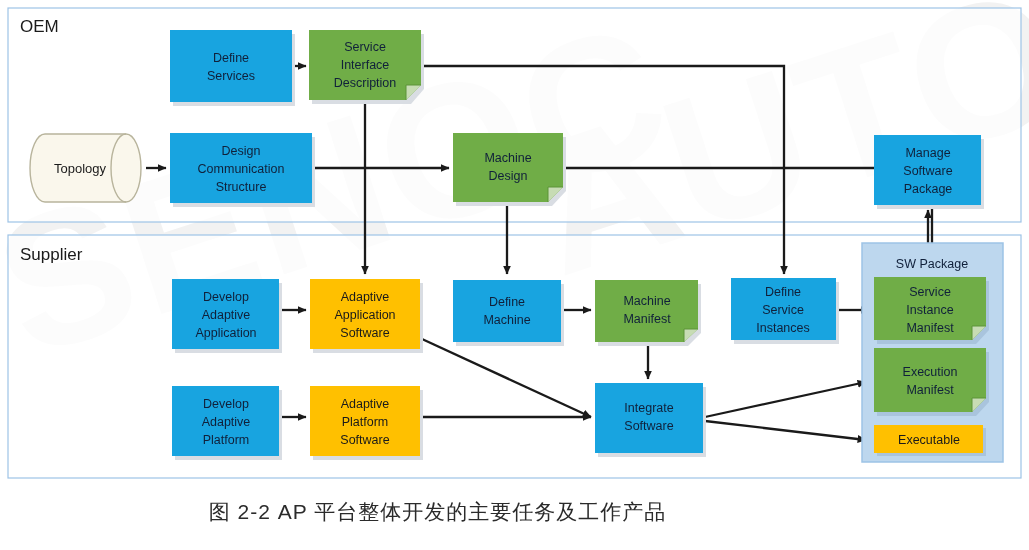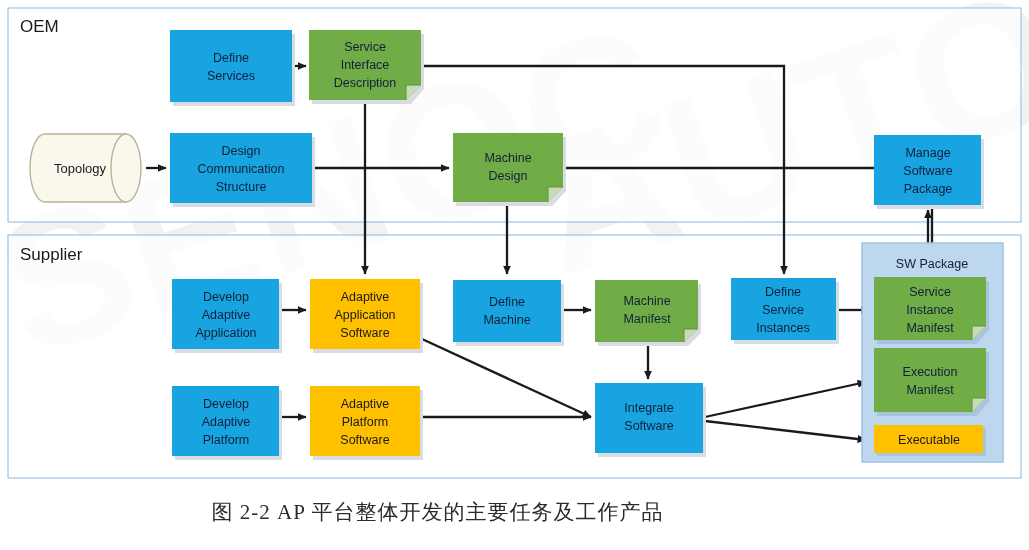--- a/index.html
+++ b/index.html
@@ -37,21 +37,21 @@
     pointer-events: none;
   }
   .wm1 { left: -10px; top: 80px; font-size: 190px; transform: rotate(-18deg); }
   .wm2 { left: 520px; top: -20px; font-size: 190px; transform: rotate(-18deg); }
   .caption {
     position: absolute;
     left: 0;
     top: 498px;
     width: 875px;
     text-align: center;
-    font-family: Liberation Serif, serif;
+    font-family: Liberation Sans, sans-serif;
     font-size: 21px;
     color: #2b2b2b;
     letter-spacing: 1px;
   }
   text {
     font-family: "Liberation Sans", sans-serif;
     fill: #1a1a2e;
   }
   .lane-title { font-size: 17px; fill: #1a1a1a; }
   .node-label { font-size: 12.5px; fill: #10203a; text-anchor: middle; }

